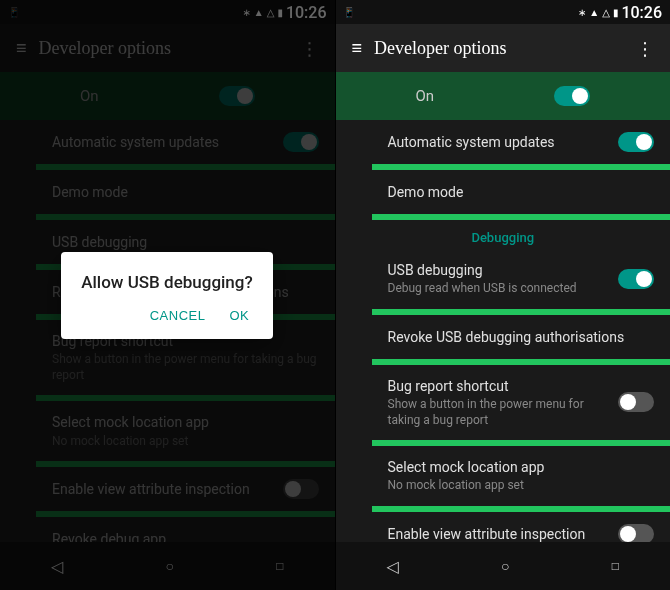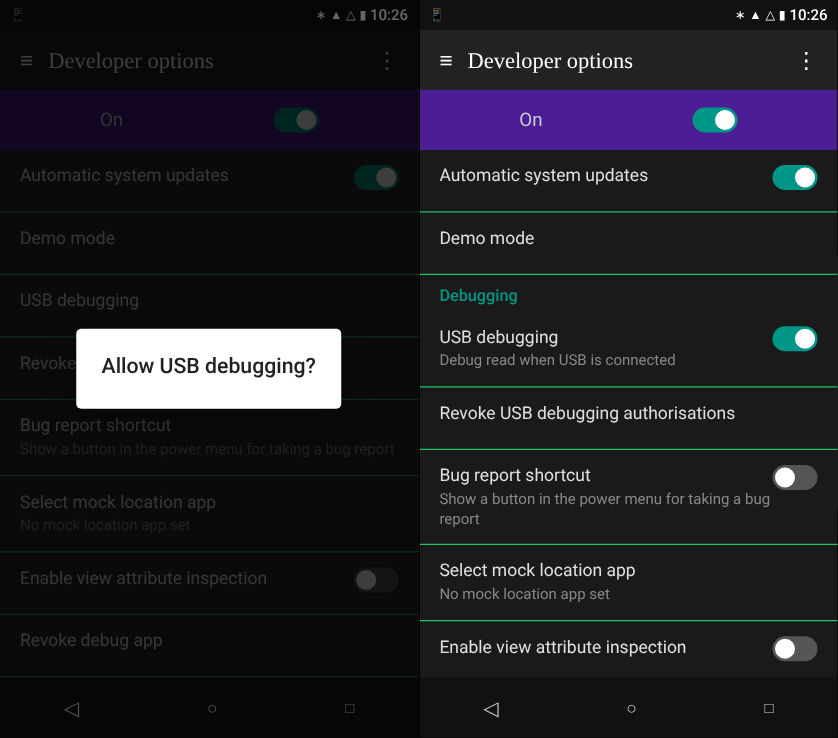--- a/index.html
+++ b/index.html
@@ -43,21 +43,21 @@
       align-items: center;
       gap: 3px;
       font-size: 11px;
       color: #fff;
     }
     .status-icon {
       color: #fff;
       font-size: 10px;
     }
     .status-time {
-      font-size: 12px;
+      font-size: 16px;
       color: #fff;
       font-weight: 500;
     }
 
     
     .top-bar {
       height: 48px;
       background: #222;
       display: flex;
       align-items: center;
@@ -78,21 +78,21 @@
       font-family: Liberation Serif, serif;
     }
     .more-icon {
       color: #fff;
       font-size: 18px;
     }
 
     
     .on-row {
       height: 48px;
-      background: #4c1d95;
+      background: #14532d;
       display: flex;
       align-items: center;
       justify-content: center;
       gap: 120px;
       flex-shrink: 0;
     }
     .on-label {
       color: #ccc;
       font-size: 15px;
     }
@@ -129,45 +129,47 @@
     
     .content {
       flex: 1;
       overflow-y: auto;
       overflow-x: hidden;
     }
 
     
     .setting-row {
       padding: 12px 16px;
-      border-bottom: 1px solid #22c55e;
-      display: flex;
-      align-items: flex-start;
+      border-bottom: 6px solid #22c55e;
+      display: flex;
+      align-items: center;
       justify-content: space-between;
       min-height: 50px;
+      margin-left: 36px;
     }
     .setting-row-text {
       flex: 1;
     }
     .setting-row-title {
       color: #e0e0e0;
       font-size: 14px;
       line-height: 1.3;
     }
     .setting-row-subtitle {
       color: #888;
       font-size: 12px;
       line-height: 1.3;
       margin-top: 2px;
     }
     .section-header {
       padding: 10px 16px 4px 16px;
       color: #009688;
       font-size: 13px;
       font-weight: 500;
+      text-align: center;
     }
 
     
     .bottom-nav {
       height: 48px;
       background: #111;
       display: flex;
       align-items: center;
       justify-content: space-around;
       flex-shrink: 0;
@@ -325,20 +327,24 @@
 
   <div class="bottom-nav">
     <span class="nav-btn nav-back">◁</span>
     <span class="nav-btn nav-home">○</span>
     <span class="nav-btn nav-square">□</span>
   </div>
 
   <div class="dialog-overlay">
     <div class="dialog">
       <div class="dialog-title">Allow USB debugging?</div>
+      <div class="dialog-actions">
+        <button class="dialog-btn">CANCEL</button>
+        <button class="dialog-btn">OK</button>
+      </div>
     </div>
   </div>
 </div>
 
 <div class="panel-divider"></div>
 
 <div class="panel">
 
   <div class="status-bar">
     <div class="status-left">

